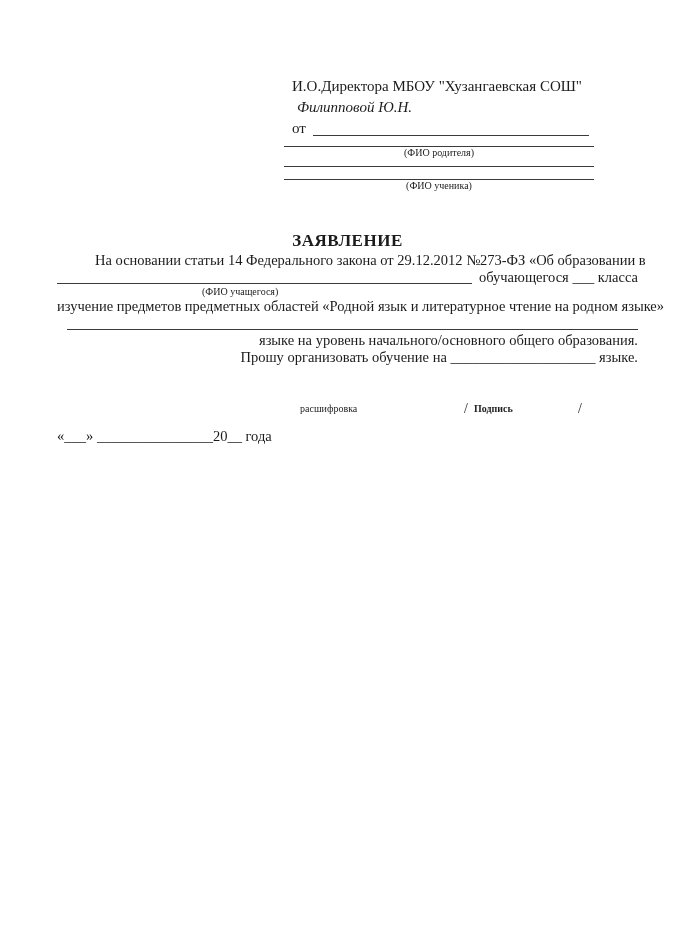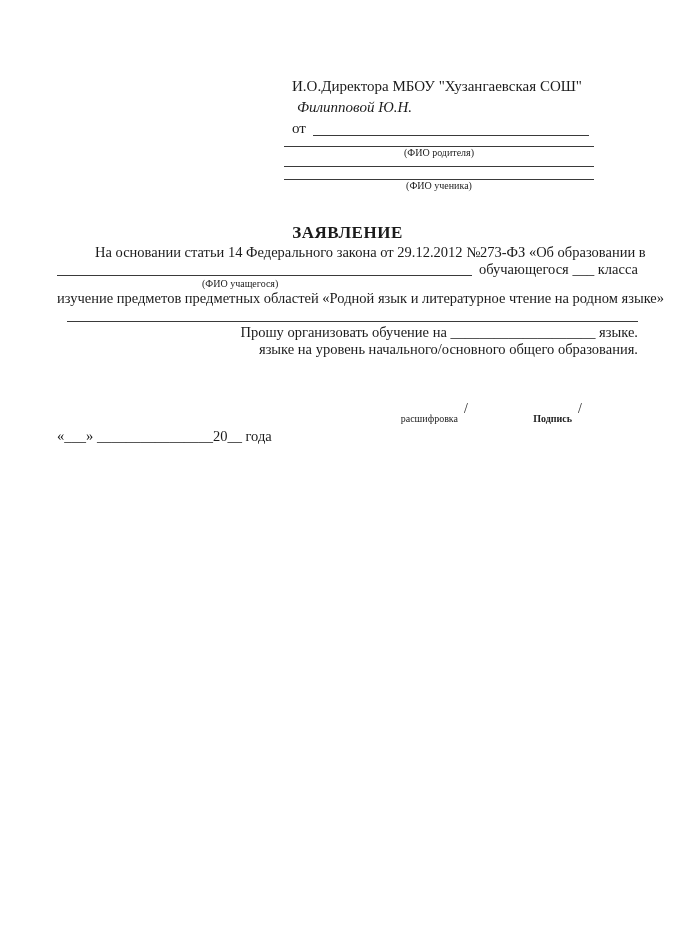--- a/index.html
+++ b/index.html
@@ -21,33 +21,33 @@
   .from-line { display: flex; height: 21px; line-height: 21px; padding-left: 8px; }
   .from-line .blank { flex: 1; border-bottom: 1px solid #3a3a3a; margin: 0 5px 3px 7px; }
   .rule { border-bottom: 1px solid #3a3a3a; }
   .rule-a { height: 8px; }
   .rule-b { height: 8px; }
   .rule-c { height: 13px; }
   .small-label { font-size: 10px; height: 12px; line-height: 12px; text-align: center; color: #222; }
 
   
   .body-block { left: 57px; top: 222px; width: 581px; font-size: 14.5px; }
-  .title { text-align: center; font-weight: bold; font-size: 17px; letter-spacing: 0.5px; height: 22px; line-height: 22px; }
+  .title { text-align: center; font-weight: bold; font-size: 17px; letter-spacing: 0.5px; height: 22px; line-height: 22px; margin-top: 8px; }
   .b-line { height: 17px; line-height: 17px; white-space: nowrap; text-align: right; }
   .indent { text-indent: 38px; }
   .flex-line { display: flex; height: 17px; line-height: 17px; }
   .flex-line .blank { flex: 1; border-bottom: 1px solid #3a3a3a; margin-bottom: 2px; }
   .flex-line .blank.before-text { margin-right: 7px; }
   .flex-line .blank.after-text { margin-left: 10px; }
   .flex-line .txt { white-space: nowrap; }
   .pupil-label { text-align: left; padding-left: 145px; }
 
   
   .sig-block { left: 300px; top: 402px; display: flex; font-size: 14px; }
-  .sig-col { display: flex; flex-direction: column; align-items: flex-end; }
+  .sig-col { display: flex; flex-direction: row; }
   .sig-col .sig-line { height: 10px; border-bottom: 1px solid #3a3a3a; }
   .sig-col-1 { width: 158px; }
   .sig-col-2 { width: 98px; font-weight: bold; }
   .sig-label { font-size: 10px; line-height: 14px; text-align: center; color: #222; }
   .sig-slash { width: 16px; text-align: center; line-height: 14px; }
 
   
   .date-line { left: 57px; top: 427px; font-size: 14.5px; line-height: 18px; white-space: nowrap; }
 </style>
 </head>
@@ -72,22 +72,22 @@
   <div class="b-line indent">На основании статьи 14 Федерального закона от 29.12.2012 №273-ФЗ «Об образовании в</div>
   <div class="flex-line">
     <span class="blank before-text"></span>
     <span class="txt">обучающегося ___ класса</span>
   </div>
   <div class="small-label pupil-label">(ФИО учащегося)</div>
   <div class="b-line">изучение предметов предметных областей «Родной язык и литературное чтение на родном языке»</div>
   <div class="flex-line">
     <span class="blank after-text"></span>
   </div>
+  <div class="b-line">языке на уровень начального/основного общего образования.</div>
   <div class="b-line">Прошу организовать обучение на ____________________ языке.</div>
-  <div class="b-line">языке на уровень начального/основного общего образования.</div>
 </div>
 
 <div class="abs sig-block">
   <div class="sig-col sig-col-1">
     <div class="sig-line"></div>
     <div class="sig-label">расшифровка</div>
   </div>
   <div class="sig-slash">/</div>
   <div class="sig-col sig-col-2">
     <div class="sig-line"></div>

